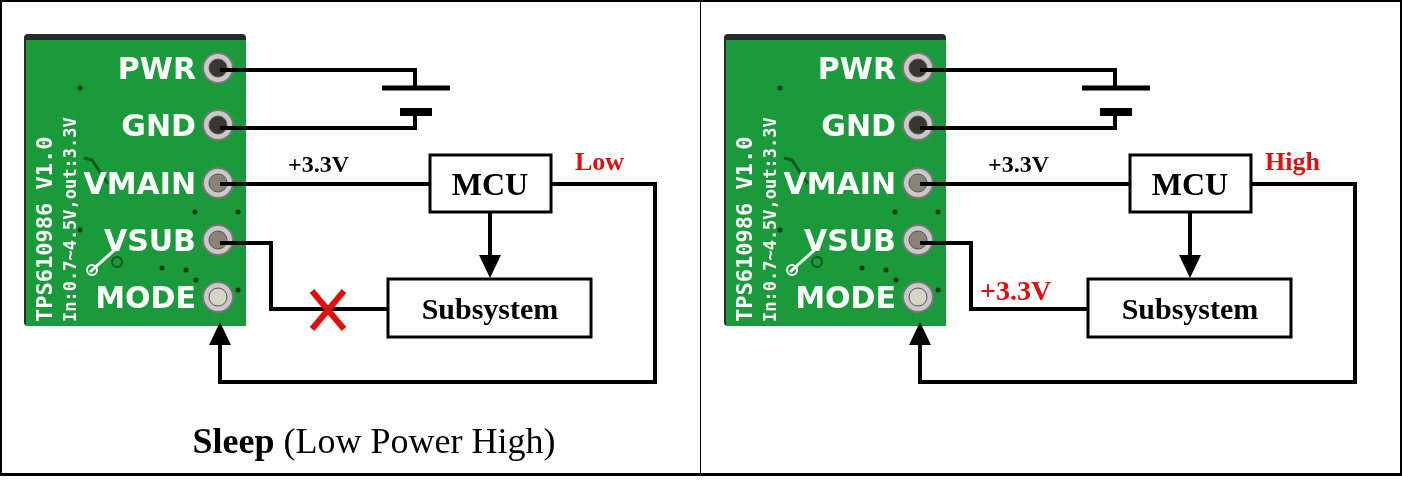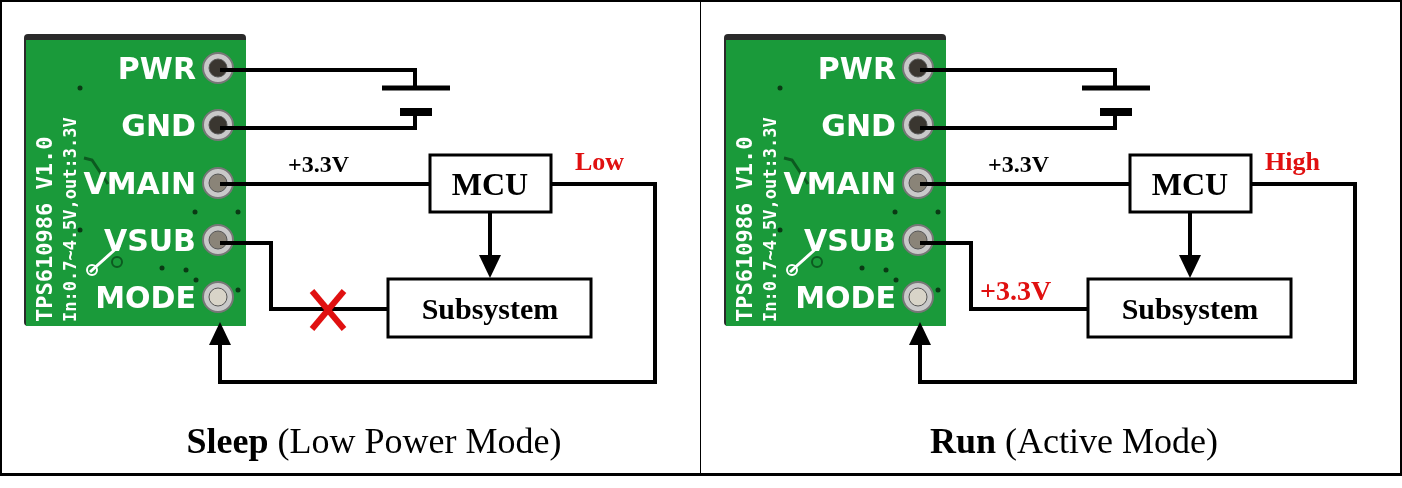--- a/index.html
+++ b/index.html
@@ -66,21 +66,21 @@
       <text x="490" y="319" text-anchor="middle" font-family="&quot;Liberation Serif&quot;, serif" font-weight="bold" font-size="30" fill="#000">Subsystem</text>
       <path d="M220 243 L271 243 L271 309 L388 309" stroke="#000" stroke-width="4" fill="none"></path>
       <g stroke="#e01010" stroke-width="6">
         <line x1="312" y1="291" x2="344" y2="329"></line>
         <line x1="344" y1="291" x2="312" y2="329"></line>
       </g>
       <path d="M551 184 L655 184 L655 382 L220 382 L220 342" stroke="#000" stroke-width="4" fill="none"></path>
       <polygon points="209,345 231,345 220,322" fill="#000"></polygon>
       <text x="575" y="170" font-family="&quot;Liberation Serif&quot;, serif" font-weight="bold" font-size="26" fill="#e01010">Low</text>
     </svg>
-    <div class="caption"><b>Sleep</b><span> (Low Power Mode)</span></div>
+    <div class="caption"><b>Sleep</b><span> (Low Power High)</span></div>
   </div>
 <div class="panel" style="left:700px">
     <svg width="700" height="420" viewBox="0 0 700 420">
       <g>
         <rect x="24" y="34" width="222" height="292" rx="4" fill="#2a2a2a"></rect>
         <rect x="26" y="40" width="220" height="286" fill="#1a9a3a"></rect>
         <text x="0" y="0" fill="#fff" font-family="&quot;DejaVu Sans Mono&quot;, monospace" font-weight="bold" font-size="22" transform="translate(52,322) rotate(-90)">TPS610986 V1.0</text>
         <text x="0" y="0" fill="#fff" font-family="&quot;DejaVu Sans Mono&quot;, monospace" font-weight="bold" font-size="17" transform="translate(76,322) rotate(-90)">In:0.7~4.5V,out:3.3V</text>
         <path d="M84 158 L92 160 L108 184" stroke="#0c5a20" stroke-width="3" fill="none"></path>
         <path d="M90 272 L120 245" stroke="#fff" stroke-width="3" fill="none"></path>
@@ -121,14 +121,13 @@
       <line x1="490" y1="212" x2="490" y2="258" stroke="#000" stroke-width="4" fill="none"></line>
       <polygon points="479,255 501,255 490,278" fill="#000"></polygon>
       <rect x="388" y="279" width="203" height="58" fill="#fff" stroke="#000" stroke-width="3"></rect>
       <text x="490" y="319" text-anchor="middle" font-family="&quot;Liberation Serif&quot;, serif" font-weight="bold" font-size="30" fill="#000">Subsystem</text>
       <path d="M220 243 L271 243 L271 309 L388 309" stroke="#000" stroke-width="4" fill="none"></path>
       <text x="280" y="300" font-family="&quot;Liberation Serif&quot;, serif" font-weight="bold" font-size="28" fill="#e01010">+3.3V</text>
       <path d="M551 184 L655 184 L655 382 L220 382 L220 342" stroke="#000" stroke-width="4" fill="none"></path>
       <polygon points="209,345 231,345 220,322" fill="#000"></polygon>
       <text x="565" y="170" font-family="&quot;Liberation Serif&quot;, serif" font-weight="bold" font-size="26" fill="#e01010">High</text>
     </svg>
-    <div class="caption"><b>Run</b><span> (Active Mode)</span></div>
   </div>
 
 </body></html>

